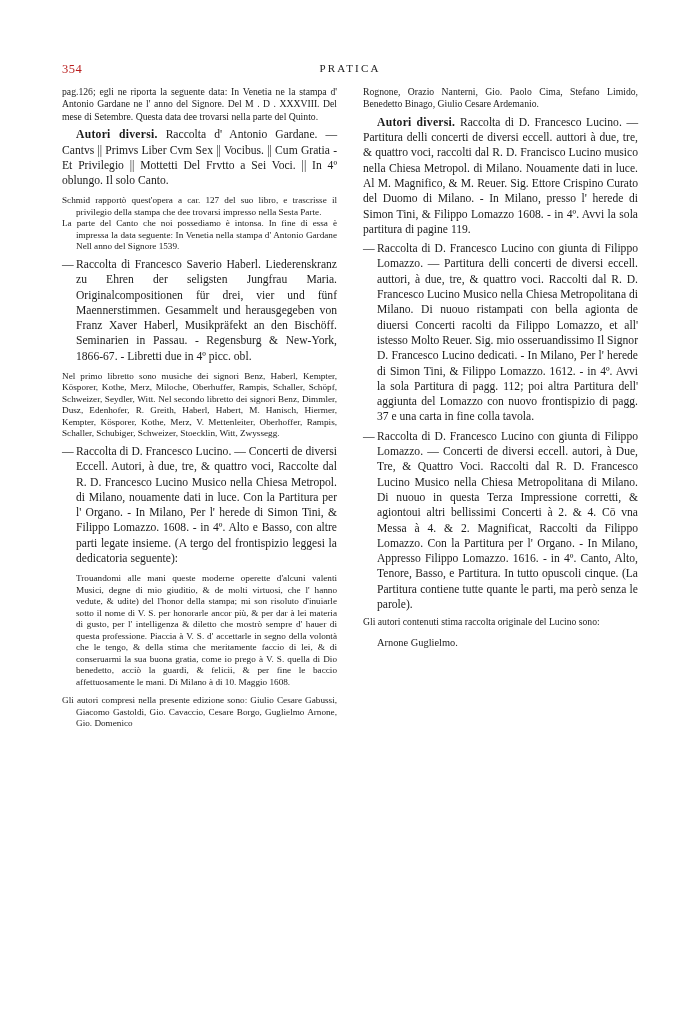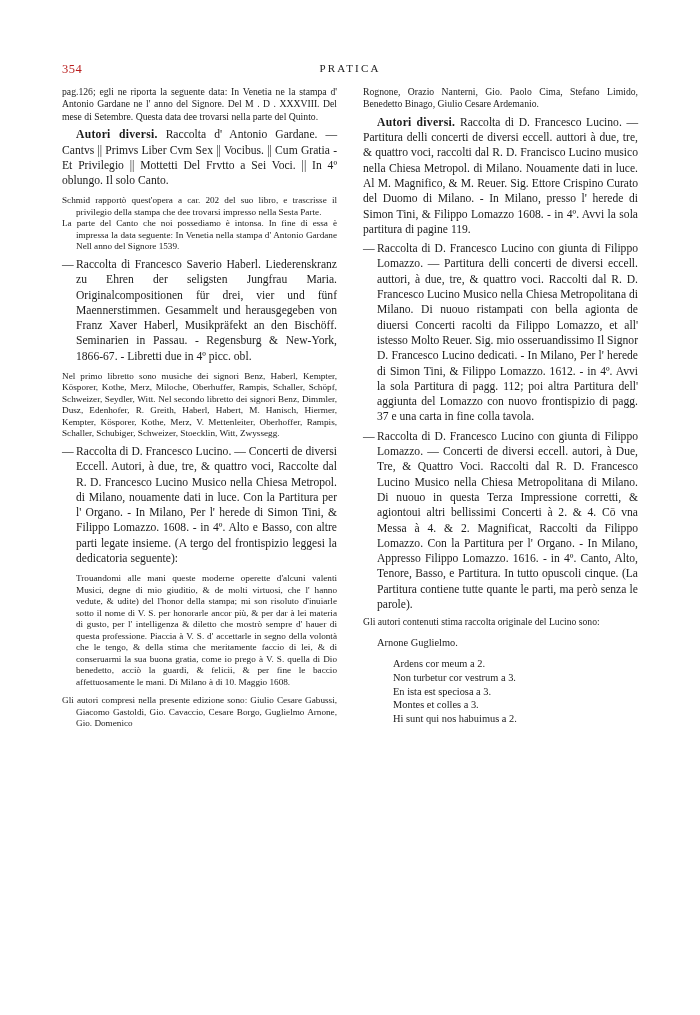--- a/index.html
+++ b/index.html
@@ -121,21 +121,21 @@
   </div>
 
   <div class="columns">
 
     <div class="col">
 
       <p class="small-txt">pag.126; egli ne riporta la seguente data: In Venetia ne la stampa d' Antonio Gardane ne l' anno del Signore. Del M . D . XXXVIII. Del mese di Setembre. Questa data dee trovarsi nella parte del Quinto.</p>
 
       <p class="body-txt indent gap-m"><span class="entry-head">Autori diversi.</span><span> Raccolta d' Antonio Gardane. — Cantvs || Primvs Liber Cvm Sex || Vocibus. || Cum Gratia - Et Privilegio || Mottetti Del Frvtto a Sei Voci. || In 4º oblungo. Il solo Canto.</span></p>
 
-      <p class="smaller-txt gap-s hang">Schmid rapportò quest'opera a car. 202 del suo libro, e trascrisse il privilegio della stampa che dee trovarsi impresso nella Sesta Parte.</p>
+      <p class="smaller-txt gap-s hang">Schmid rapportò quest'opera a car. 127 del suo libro, e trascrisse il privilegio della stampa che dee trovarsi impresso nella Sesta Parte.</p>
       <p class="smaller-txt hang">La parte del Canto che noi possediamo è intonsa. In fine di essa è impressa la data seguente: In Venetia nella stampa d' Antonio Gardane Nell anno del Signore 1539.</p>
 
       <p class="body-txt gap-m dash-entry"><span class="dash">—</span><span>Raccolta di Francesco Saverio Haberl. Liederenskranz zu Ehren der seligsten Jungfrau Maria. Originalcompositionen für drei, vier und fünf Maennerstimmen. Gesammelt und herausgegeben von Franz Xaver Haberl, Musikpräfekt an den Bischöff. Seminarien in Passau. - Regensburg &amp; New-York, 1866-67. - Libretti due in 4º picc. obl.</span></p>
 
       <p class="smaller-txt gap-s">Nel primo libretto sono musiche dei signori Benz, Haberl, Kempter, Kösporer, Kothe, Merz, Miloche, Oberhuffer, Rampis, Schaller, Schöpf, Schweizer, Seydler, Witt. Nel secondo libretto dei signori Benz, Dimmler, Dusz, Edenhofer, R. Greith, Haberl, Habert, M. Hanisch, Hiermer, Kempter, Kösporer, Kothe, Merz, V. Mettenleiter, Oberhoffer, Rampis, Schaller, Schubiger, Schweizer, Stoecklin, Witt, Zwyssegg.</p>
 
       <p class="body-txt gap-m dash-entry"><span class="dash">—</span><span>Raccolta di D. Francesco Lucino. — Concerti de diversi Eccell. Autori, à due, tre, &amp; quattro voci, Raccolte dal R. D. Francesco Lucino Musico nella Chiesa Metropol. di Milano, nouamente dati in luce. Con la Partitura per l' Organo. - In Milano, Per l' herede di Simon Tini, &amp; Filippo Lomazzo. 1608. - in 4º. Alto e Basso, con altre parti legate insieme. (A tergo del frontispizio leggesi la dedicatoria seguente):</span></p>
 
 
       <p class="smaller-txt gap-s block-indent">Trouandomi alle mani queste moderne operette d'alcuni valenti Musici, degne di mio giuditio, &amp; de molti virtuosi, che l' hanno vedute, &amp; udite) del l'honor della stampa; mi son risoluto d'inuiarle sotto il nome di V. S. per honorarle ancor più, &amp; per dar à lei materia di gusto, per l' intelligenza &amp; diletto che mostrò sempre d' hauer di questa professione. Piaccia à V. S. d' accettarle in segno della volontà che le tengo, &amp; della stima che meritamente faccio di lei, &amp; di conseruarmi la sua buona gratia, come io prego à V. S. quella di Dio benedetto, acciò la guardi, &amp; felicii, &amp; per fine le baccio affettuosamente le mani. Di Milano à di 10. Maggio 1608.</p>
@@ -151,24 +151,17 @@
       <p class="body-txt indent gap-m"><span class="entry-head">Autori diversi.</span><span> Raccolta di D. Francesco Lucino. — Partitura delli concerti de diversi eccell. auttori à due, tre, &amp; quattro voci, raccolti dal R. D. Francisco Lucino musico nella Chiesa Metropol. di Milano. Nouamente dati in luce. Al M. Magnifico, &amp; M. Reuer. Sig. Ettore Crispino Curato del Duomo di Milano. - In Milano, presso l' herede di Simon Tini, &amp; Filippo Lomazzo 1608. - in 4º. Avvi la sola partitura di pagine 119.</span></p>
 
       <p class="body-txt gap-m dash-entry"><span class="dash">—</span><span>Raccolta di D. Francesco Lucino con giunta di Filippo Lomazzo. — Partitura delli concerti de diversi eccell. auttori, à due, tre, &amp; quattro voci. Raccolti dal R. D. Francesco Lucino Musico nella Chiesa Metropolitana di Milano. Di nuouo ristampati con bella agionta de diuersi Concerti racolti da Filippo Lomazzo, et all' istesso Molto Reuer. Sig. mio osseruandissimo Il Signor D. Francesco Lucino dedicati. - In Milano, Per l' herede di Simon Tini, &amp; Filippo Lomazzo. 1612. - in 4º. Avvi la sola Partitura di pagg. 112; poi altra Partitura dell' aggiunta del Lomazzo con nuovo frontispizio di pagg. 37 e una carta in fine colla tavola.</span></p>
 
       <p class="body-txt gap-m dash-entry"><span class="dash">—</span><span>Raccolta di D. Francesco Lucino con giunta di Filippo Lomazzo. — Concerti de diversi eccell. autori, à Due, Tre, &amp; Quattro Voci. Raccolti dal R. D. Francesco Lucino Musico nella Chiesa Metropolitana di Milano. Di nuouo in questa Terza Impressione corretti, &amp; agiontoui altri bellissimi Concerti à 2. &amp; 4. Cō vna Messa à 4. &amp; 2. Magnificat, Raccolti da Filippo Lomazzo. Con la Partitura per l' Organo. - In Milano, Appresso Filippo Lomazzo. 1616. - in 4º. Canto, Alto, Tenore, Basso, e Partitura. In tutto opuscoli cinque. (La Partitura contiene tutte quante le parti, ma però senza le parole).</span></p>
 
       <p class="small-txt gap-m">Gli autori contenuti stima raccolta originale del Lucino sono:</p>
 
       <p class="name-line gap-s">Arnone Guglielmo.</p>
 
-      <div class="versi gap-s">
-        <div>Ardens cor meum a 2.</div>
-        <div>Non turbetur cor vestrum a 3.</div>
-        <div>En ista est speciosa a 3.</div>
-        <div>Montes et colles a 3.</div>
-        <div>Hi sunt qui nos habuimus a 2.</div>
-      </div>
 
     </div>
 
   </div>
 </div>
 
 </body></html>

